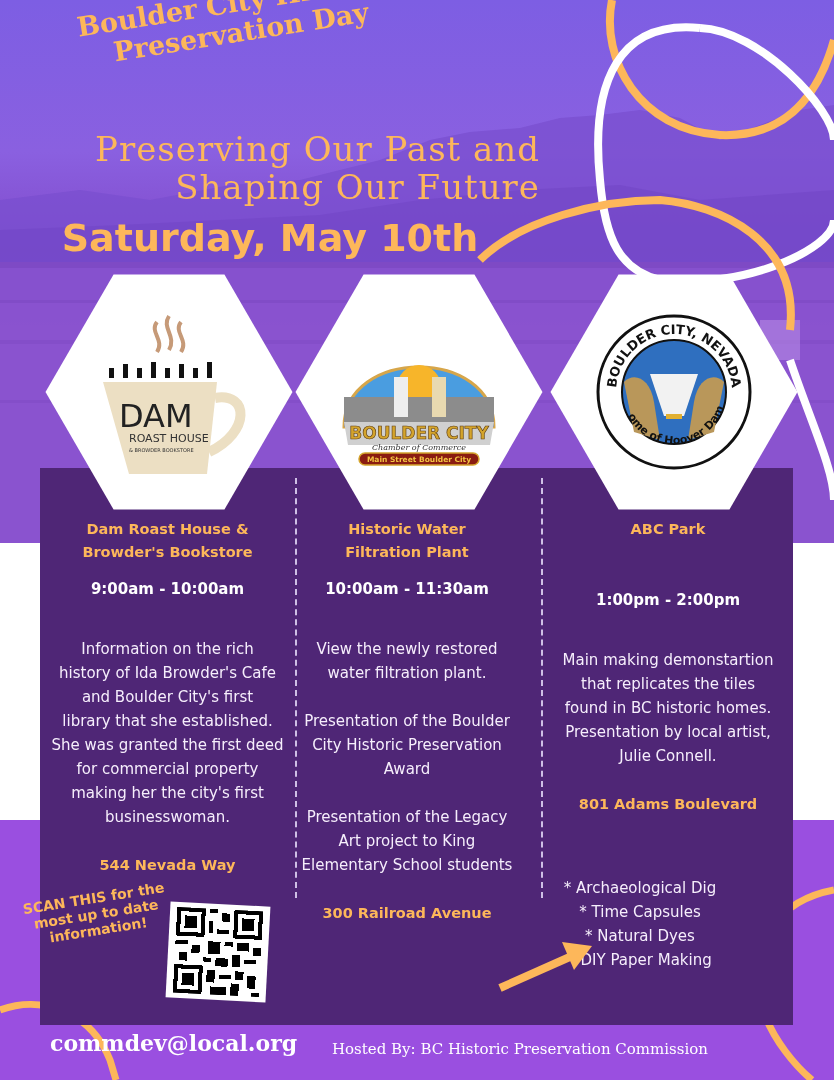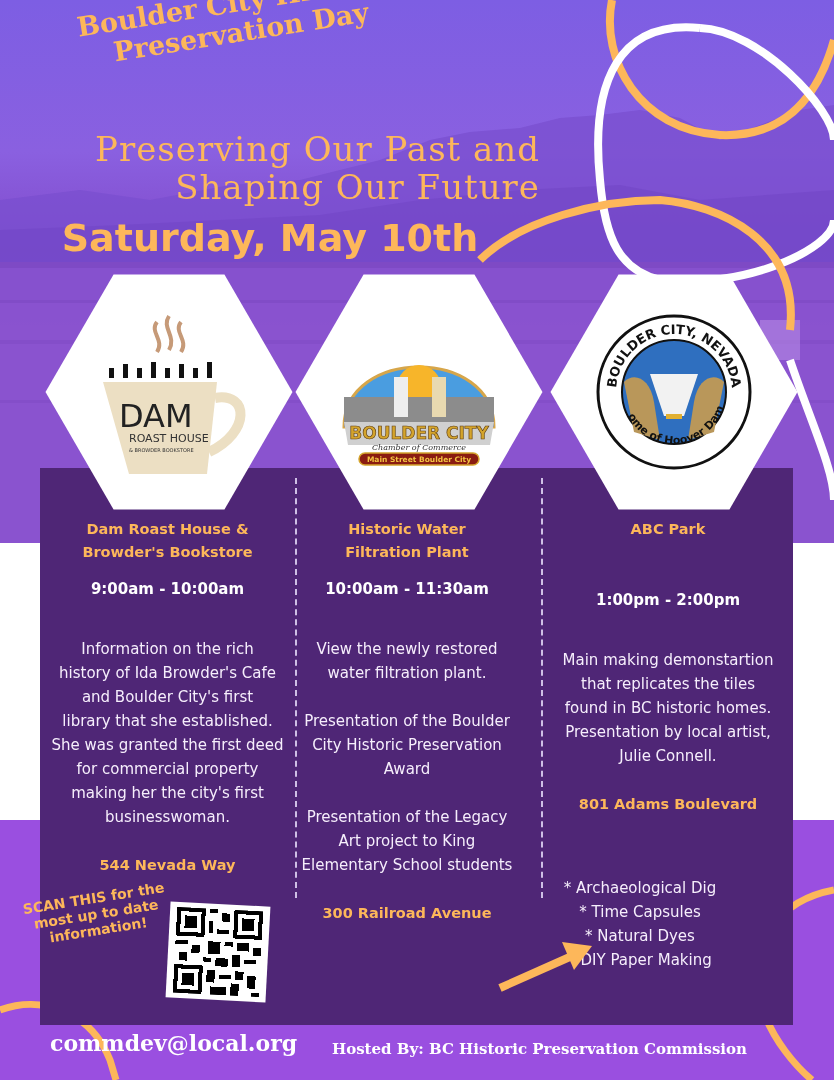--- a/index.html
+++ b/index.html
@@ -80,21 +80,21 @@
     position: absolute; left: 535px; top: 876px; width: 210px; text-align: center;
     font-family: "DejaVu Sans", sans-serif; color: #f6eefc; font-size: 15px; line-height: 24px;
   }
 
   .email {
     position: absolute; left: 50px; top: 1030px;
     font-family: "DejaVu Serif", serif; font-weight: bold; color: #ffffff; font-size: 22px;
   }
   .hosted {
     position: absolute; left: 332px; top: 1040px;
-    font-family: "DejaVu Serif", serif; font-weight: bold; color: #ffffff; font-size: 15px;
+    font-family: "DejaVu Serif", serif; font-weight: normal; color: #ffffff; font-size: 15px;
   }
 </style>
 </head>
 <body>
 
 <div class="hero">
   <svg class="mountain" viewBox="0 0 834 543">
     <path d="M0 200 L80 190 L150 200 L230 185 L300 180 L380 160 L430 140 L470 132 L520 128 L560 118 L600 115 L640 110 L680 118 L720 140 L760 125 L800 110 L834 105 L834 290 L0 290 Z" fill="#7a4fcf" opacity="0.75"></path>
     <path d="M0 230 L120 225 L220 220 L320 215 L420 200 L520 190 L620 185 L700 200 L834 190 L834 300 L0 300 Z" fill="#7447c7" opacity="0.7"></path>
     <rect x="0" y="262" width="834" height="281" fill="#8a52cf" opacity="0.85"></rect>

